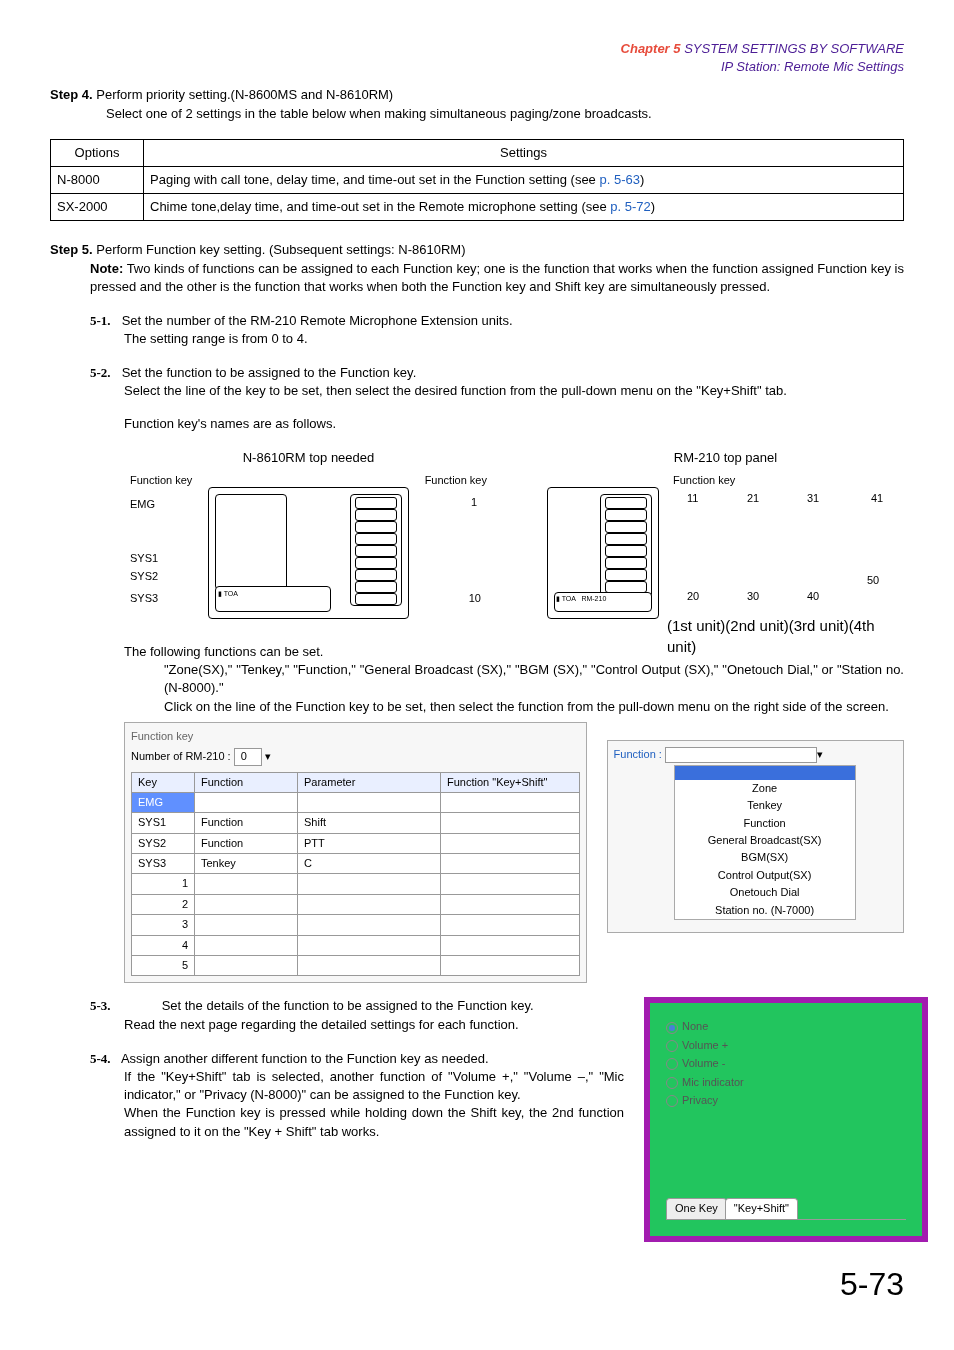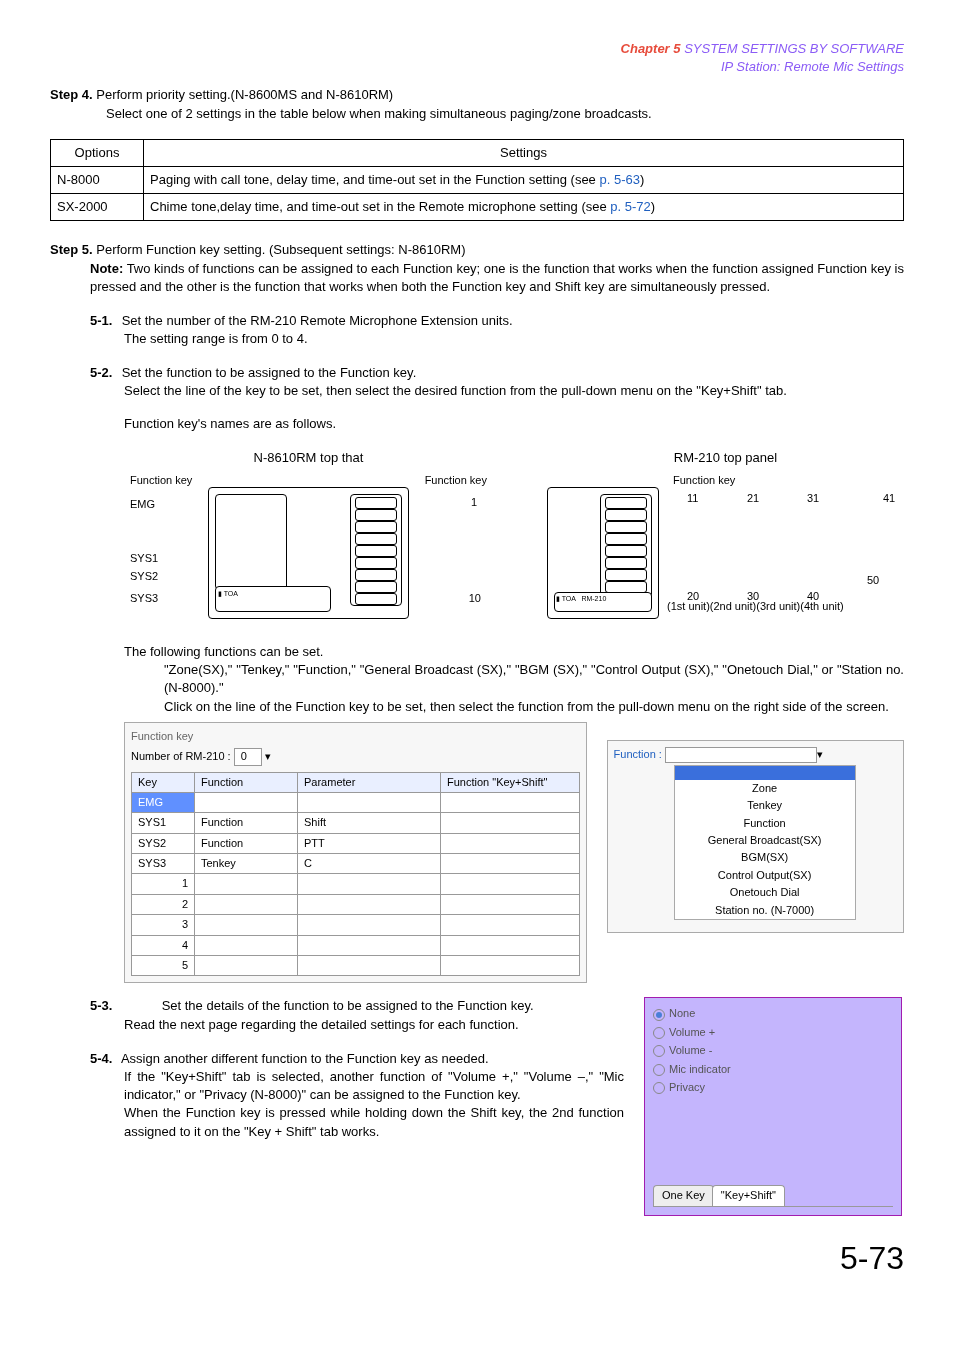--- a/index.html
+++ b/index.html
@@ -14,21 +14,21 @@
   .chapter-header {
     text-align: right;
     font-style: italic;
     margin-bottom: 10px;
   }
   .chapter-red {
     color: #e74c3c;
     font-weight: bold;
   }
   .chapter-blue {
-    color: #8b5cf6;
+    color: #4c1d95;
     margin-top: 12px;
   }
   .step-label {
     font-weight: bold;
   }
   .indent {
     margin-left: 56px;
   }
   .indent2 {
     margin-left: 80px;
@@ -48,20 +48,21 @@
   table.opts th.center {
     text-align: center;
   }
   .link-blue {
     color: #2060c0;
   }
   .sub-label {
     font-weight: bold;
     display: inline-block;
     width: 28px;
+    font-family: Liberation Serif, serif;
   }
   .diagrams {
     display: flex;
     gap: 60px;
     margin: 10px 0 10px 80px;
   }
   .diagram-col {
     flex: 1;
   }
   .diagram-title {
@@ -117,23 +118,23 @@
     text-align: center;
   }
   .dropdown-sel {
     background: #3a6fdc;
     height: 14px;
   }
   .dropdown-item {
     padding: 1px 6px;
   }
   .radio-panel {
-    border: 1px solid #a21caf;
-    background: #c4b5fd;
-    padding: 8px;
+    border: 6px solid #a21caf;
+    background: #22c55e;
+    padding: 16px;
     font-size: 11px;
     width: 240px;
   }
   .radio-row {
     margin-bottom: 3px;
     color: #555;
   }
   .radio-circle {
     display: inline-block;
     width: 10px;
@@ -249,21 +250,21 @@
 
 <div class="step-block" style="margin-left:40px">
   <span class="sub-label">5-2.</span>
   <span>Set the function to be assigned to the Function key.</span>
   <div class="justify" style="margin-left:34px">Select the line of the key to be set, then select the desired function from the pull-down menu on the "Key+Shift" tab.</div>
   <div style="margin-left:34px;margin-top:14px">Function key's names are as follows.</div>
 </div>
 
 <div class="diagrams">
   <div class="diagram-col">
-    <div class="diagram-title">N-8610RM top that</div>
+    <div class="diagram-title">N-8610RM top needed</div>
     <div style="position:relative;height:160px">
       <div class="leader" style="left:0;top:0">Function key</div>
       <div class="leader" style="left:0;top:24px">EMG</div>
       <div class="leader" style="left:0;top:78px">SYS1</div>
       <div class="leader" style="left:0;top:96px">SYS2</div>
       <div class="leader" style="left:0;top:118px">SYS3</div>
       <div class="leader" style="right:0;top:0">Function key</div>
       <div class="leader" style="right:10px;top:22px">1</div>
       <div class="leader" style="right:6px;top:118px">10</div>
 
@@ -285,26 +286,26 @@
     </div>
   </div>
 
   <div class="diagram-col">
     <div class="diagram-title">RM-210 top panel</div>
     <div style="position:relative;height:160px">
       <div class="leader" style="left:126px;top:0">Function key</div>
       <div class="leader" style="left:140px;top:18px">11</div>
       <div class="leader" style="left:200px;top:18px">21</div>
       <div class="leader" style="left:260px;top:18px">31</div>
-      <div class="leader" style="left:336px;top:18px">41</div>
+      <div class="leader" style="left:324px;top:18px">41</div>
       <div class="leader" style="left:140px;top:116px">20</div>
       <div class="leader" style="left:200px;top:116px">30</div>
       <div class="leader" style="left:260px;top:116px">40</div>
       <div class="leader" style="left:320px;top:100px">50</div>
-      <div class="leader" style="left:120px;top:126px;font-size:11px">(1st unit)(2nd unit)(3rd unit)(4th unit)</div>
+      <div class="leader" style="left:120px;top:142px;font-size:15px">(1st unit)(2nd unit)(3rd unit)(4th unit)</div>
 
       <div class="diag-inner" style="left:0;top:14px;width:110px;height:130px">
         <div class="diag-inner" style="right:6px;top:6px;width:50px;height:110px">
           <div class="panel-slots" style="top:2px"></div>
           <div class="panel-slots" style="top:14px"></div>
           <div class="panel-slots" style="top:26px"></div>
           <div class="panel-slots" style="top:38px"></div>
           <div class="panel-slots" style="top:50px"></div>
           <div class="panel-slots" style="top:62px"></div>
           <div class="panel-slots" style="top:74px"></div>

